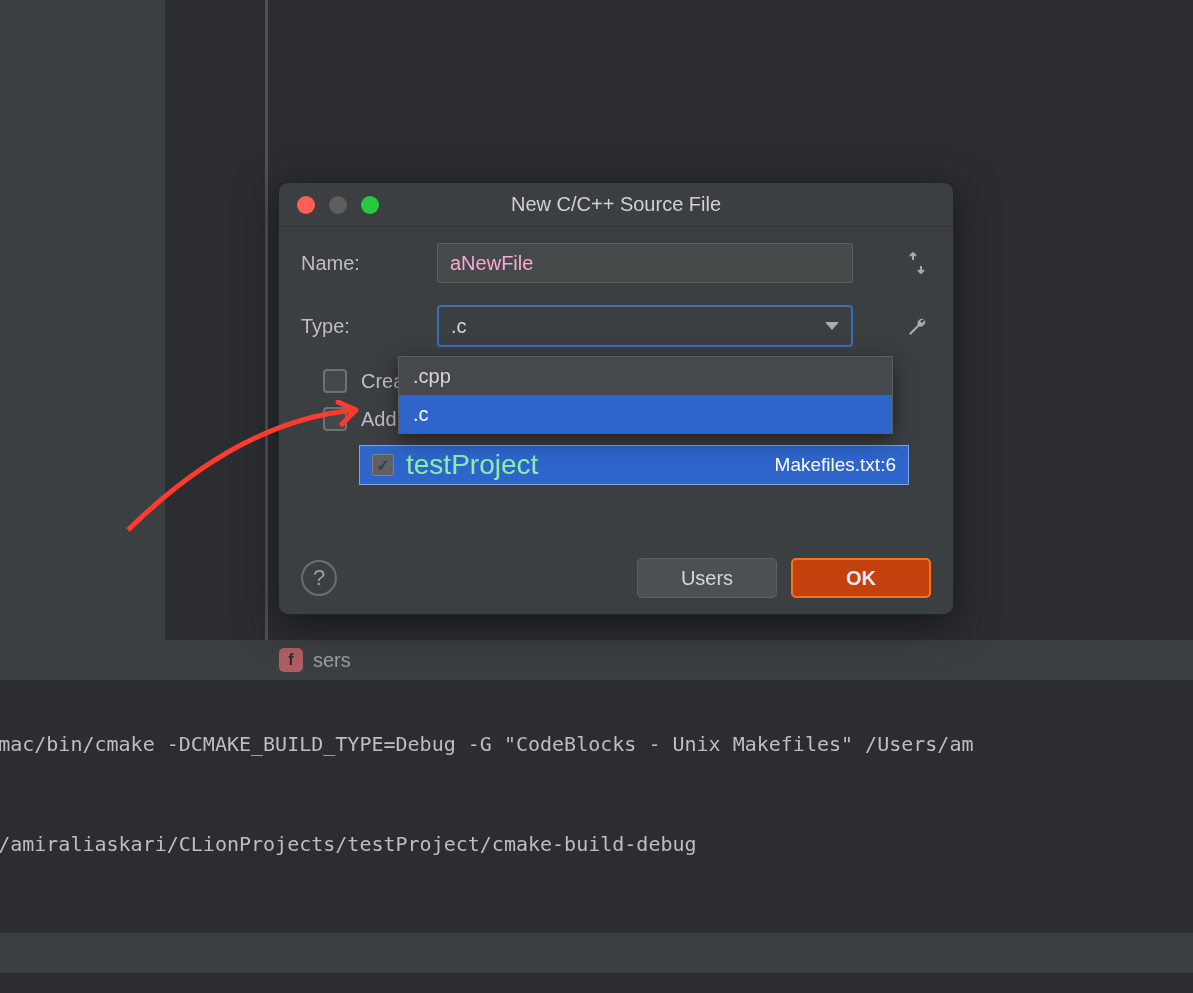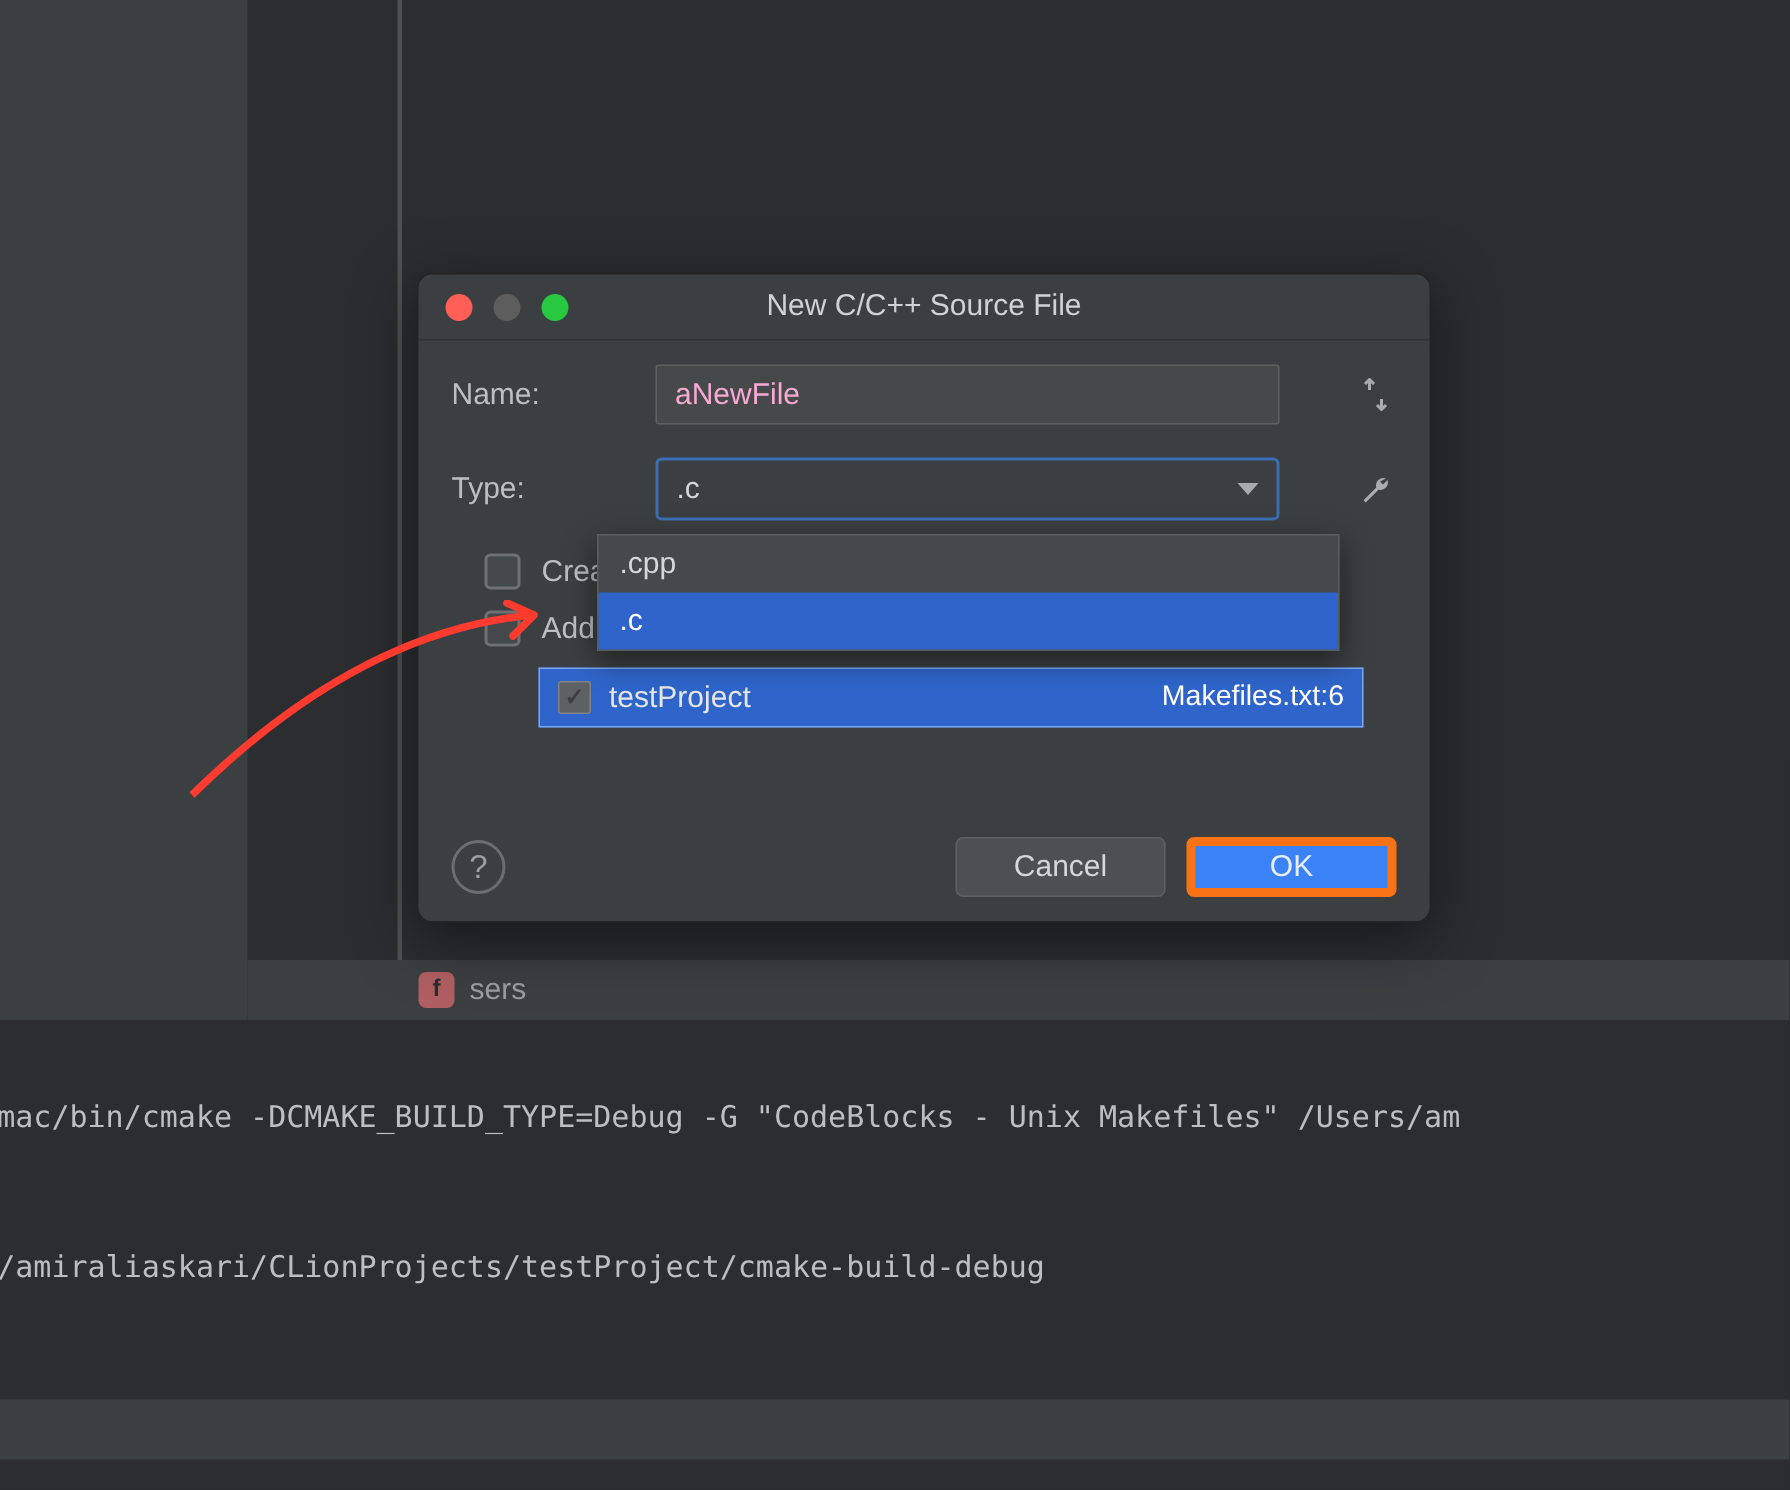--- a/index.html
+++ b/index.html
@@ -203,21 +203,21 @@
   }
   .target-left { display: flex; align-items: center; gap: 12px; }
   .target-check {
     width: 22px; height: 22px;
     background: #5e6163;
     border: 1px solid #808285;
     display: flex; align-items: center; justify-content: center;
     border-radius: 2px;
   }
   .target-check::after { content: "✓"; color: #3b3e40; font-size: 16px; font-weight: bold; }
-  .target-name { color: #e5e5e5; font-size: 20px; }
+  .target-name { color: #86efac; font-size: 28px; }
   .target-detail { color: #fff; font-size: 19px; }
 
   
   .dialog-footer {
     position: absolute;
     bottom: 16px; left: 22px; right: 22px;
     display: flex; align-items: center; justify-content: space-between;
   }
   .help-btn {
     width: 36px; height: 36px;
@@ -232,23 +232,24 @@
   .btn {
     height: 40px; width: 140px;
     border-radius: 5px;
     font-size: 20px;
     display: flex; align-items: center; justify-content: center;
     border: 1px solid #5e6060;
     background: #4c5052;
     color: #d4d6da;
   }
   .btn.primary {
-    background: #3b82f6;
-    border: 6px solid #f97316;
+    background: #c2410c;
+    border: 2px solid #f97316;
     color: #e6eefb;
+    font-weight: bold;
   }
 
   
   .arrow-svg {
     position: absolute;
     left: 120px; top: 400px;
     width: 260px; height: 140px;
     z-index: 30;
     pointer-events: none;
   }
@@ -324,21 +325,21 @@
           <div class="target-name">testProject</div>
         </div>
         <div class="target-detail">Makefiles.txt:6</div>
       </div>
     </div>
   </div>
 
   <div class="dialog-footer">
     <div class="help-btn">?</div>
     <div class="footer-buttons">
-      <div class="btn">Cancel</div>
+      <div class="btn">Users</div>
       <div class="btn primary">OK</div>
     </div>
   </div>
 </div>
 
 <div class="dropdown">
   <div class="dropdown-item">.cpp</div>
   <div class="dropdown-item selected">.c</div>
 </div>
 

